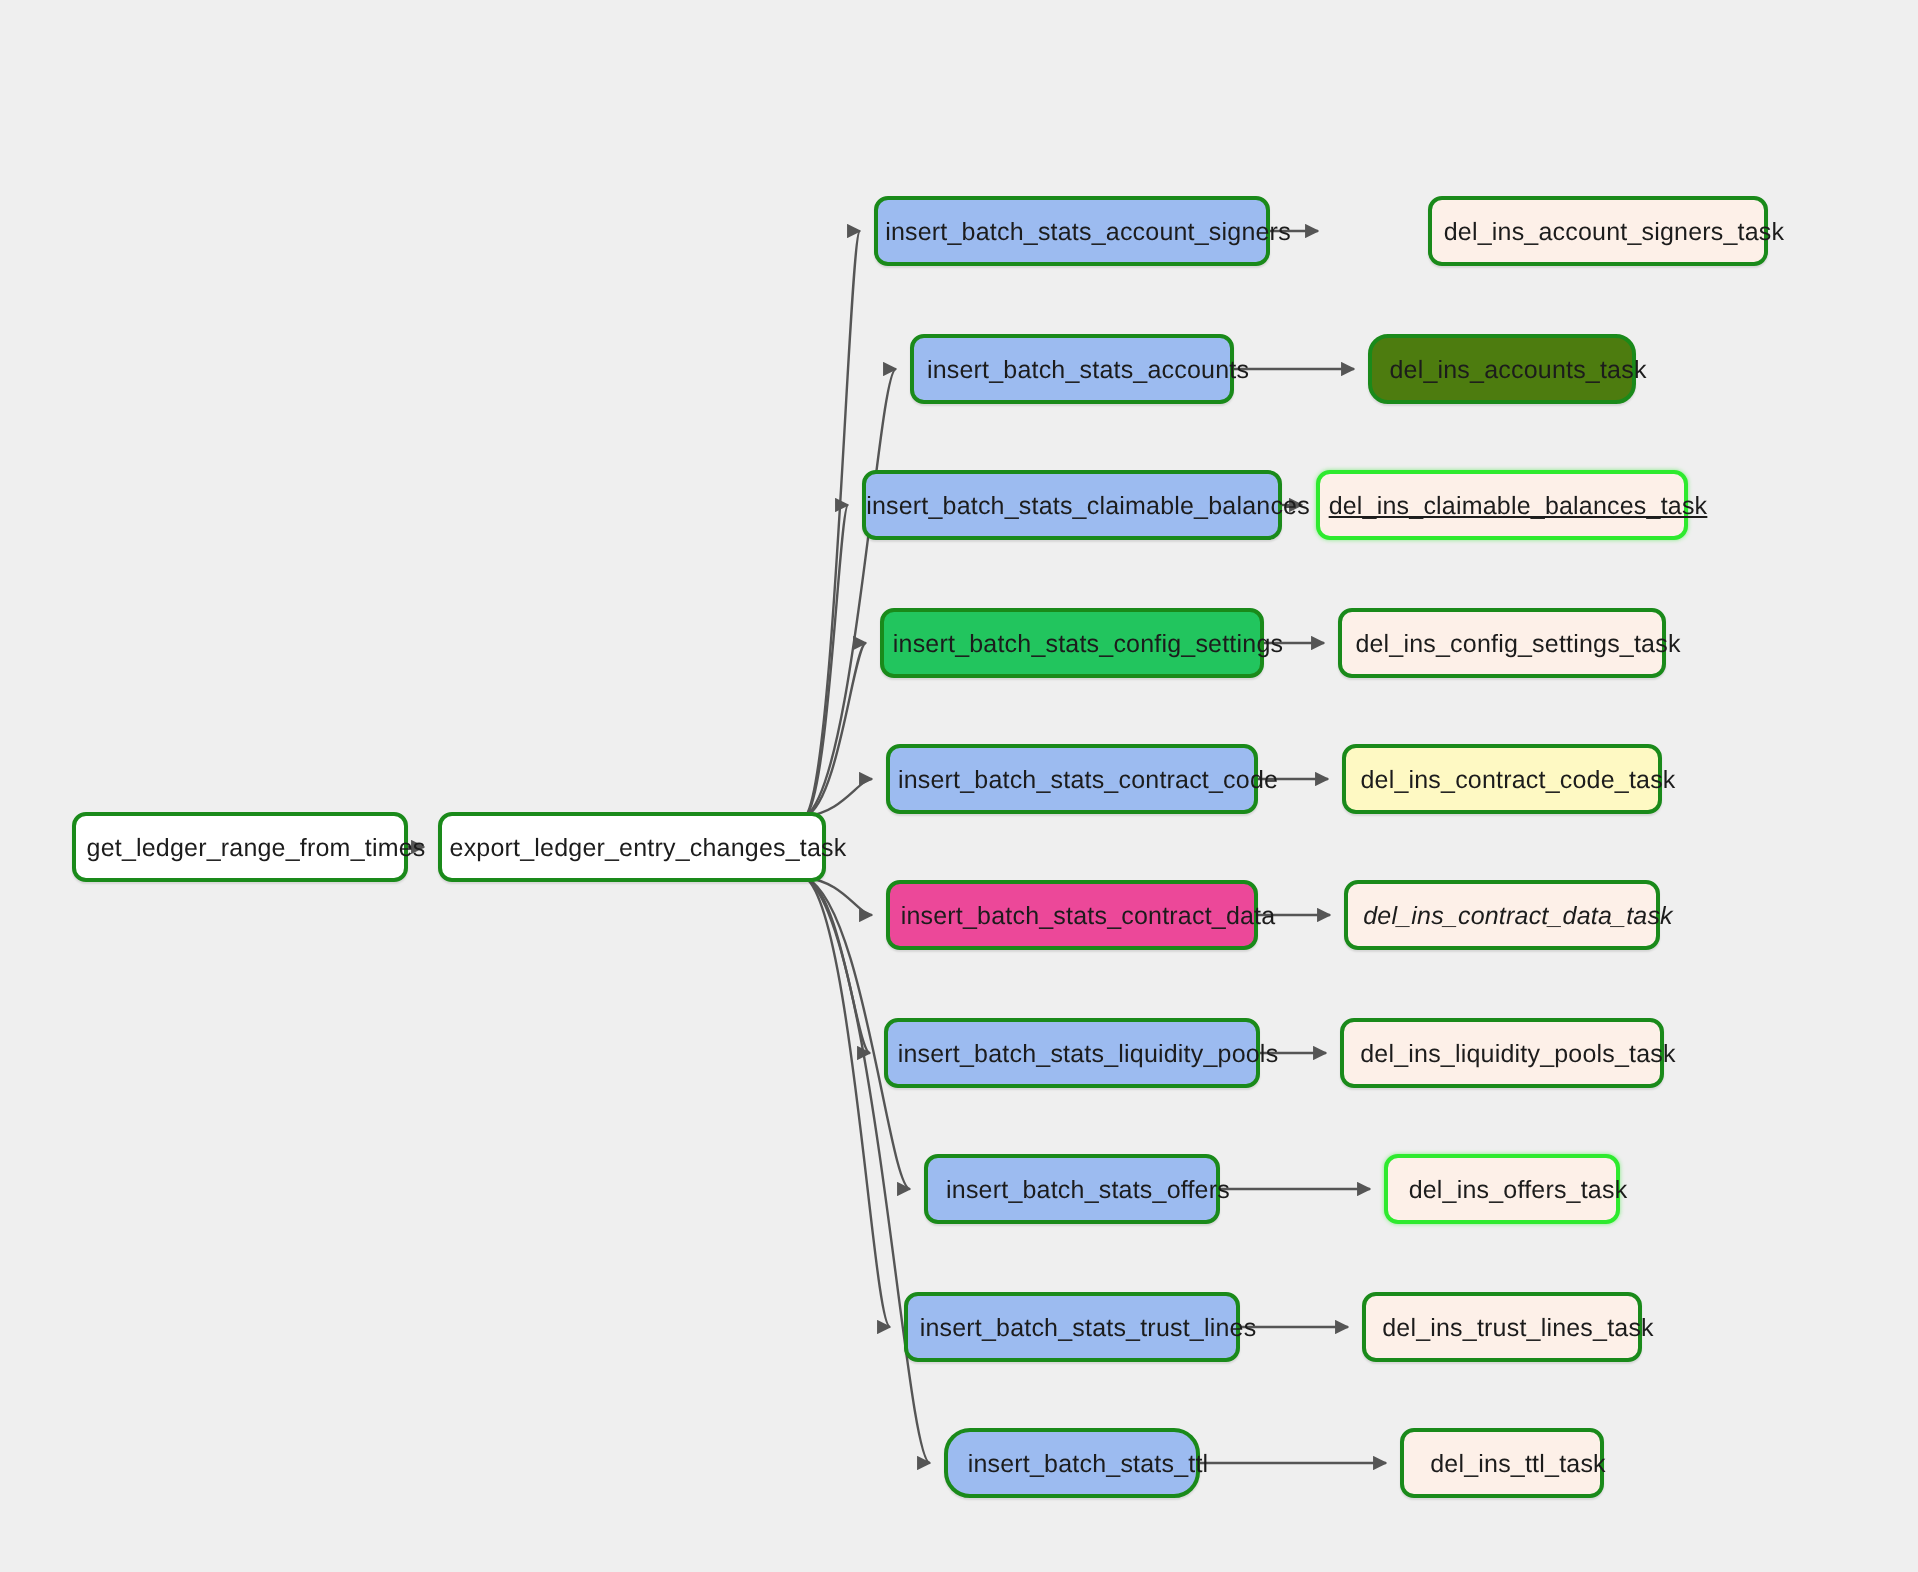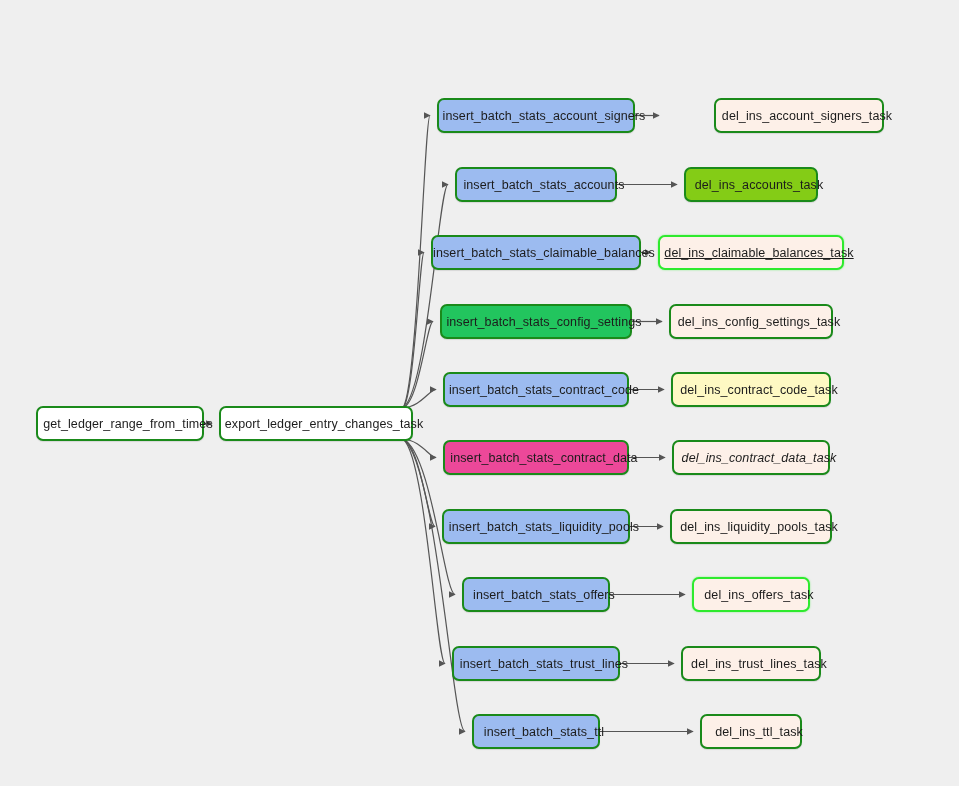--- a/index.html
+++ b/index.html
@@ -87,21 +87,21 @@
       </div>
       <div class="node" style="left: 437px; top: 98px; width: 198px; height: 35px; background: rgb(156, 187, 240); border-color: rgb(26, 138, 26); border-width: 2px;">
         <span class="node-label">insert_batch_stats_account_signers</span>
       </div>
       <div class="node" style="left: 666px; top: 98px; width: 170px; height: 35px; background: rgb(253, 240, 232); border-color: rgb(26, 138, 26); border-width: 2px; margin-left: 48px;">
         <span class="node-label">del_ins_account_signers_task</span>
       </div>
       <div class="node" style="left: 455px; top: 167px; width: 162px; height: 35px; background: rgb(156, 187, 240); border-color: rgb(26, 138, 26); border-width: 2px;">
         <span class="node-label">insert_batch_stats_accounts</span>
       </div>
-      <div class="node" style="left: 684px; top: 167px; width: 134px; height: 35px; background: #84cc16; border-color: rgb(26, 138, 26); border-width: 2px;">
+      <div class="node" style="left: 684px; top: 167px; width: 134px; height: 35px; background: #4d7c0f; border-color: rgb(26, 138, 26); border-width: 2px; border-radius: 10px;">
         <span class="node-label">del_ins_accounts_task</span>
       </div>
       <div class="node" style="left: 431px; top: 235px; width: 210px; height: 35px; background: rgb(156, 187, 240); border-color: rgb(26, 138, 26); border-width: 2px;">
         <span class="node-label">insert_batch_stats_claimable_balances</span>
       </div>
       <div class="node" style="left: 658px; top: 235px; width: 186px; height: 35px; background: rgb(253, 240, 232); border-color: rgb(46, 234, 46); border-width: 2px; box-shadow: rgba(46, 234, 46, 0.55) 0px 0px 2px; text-decoration: underline;">
         <span class="node-label">del_ins_claimable_balances_task</span>
       </div>
       <div class="node" style="left: 440px; top: 304px; width: 192px; height: 35px; background: #22c55e; border-color: rgb(26, 138, 26); border-width: 2px;">
         <span class="node-label">insert_batch_stats_config_settings</span>
@@ -132,20 +132,20 @@
       </div>
       <div class="node" style="left: 692px; top: 577px; width: 118px; height: 35px; background: rgb(253, 240, 232); border-color: rgb(46, 234, 46); border-width: 2px; box-shadow: rgba(46, 234, 46, 0.55) 0px 0px 2px;">
         <span class="node-label">del_ins_offers_task</span>
       </div>
       <div class="node" style="left: 452px; top: 646px; width: 168px; height: 35px; background: rgb(156, 187, 240); border-color: rgb(26, 138, 26); border-width: 2px;">
         <span class="node-label">insert_batch_stats_trust_lines</span>
       </div>
       <div class="node" style="left: 681px; top: 646px; width: 140px; height: 35px; background: rgb(253, 240, 232); border-color: rgb(26, 138, 26); border-width: 2px;">
         <span class="node-label">del_ins_trust_lines_task</span>
       </div>
-      <div class="node" style="left: 472px; top: 714px; width: 128px; height: 35px; background: rgb(156, 187, 240); border-color: rgb(26, 138, 26); border-width: 2px;">
+      <div class="node" style="left: 472px; top: 714px; width: 128px; height: 35px; background: rgb(156, 187, 240); border-color: rgb(26, 138, 26); border-width: 2px; border-radius: 13px;">
         <span class="node-label">insert_batch_stats_ttl</span>
       </div>
       <div class="node" style="left: 700px; top: 714px; width: 102px; height: 35px; background: rgb(253, 240, 232); border-color: rgb(26, 138, 26); border-width: 2px;">
         <span class="node-label">del_ins_ttl_task</span>
       </div>
     </div>
 </div>
 
 </body></html>

